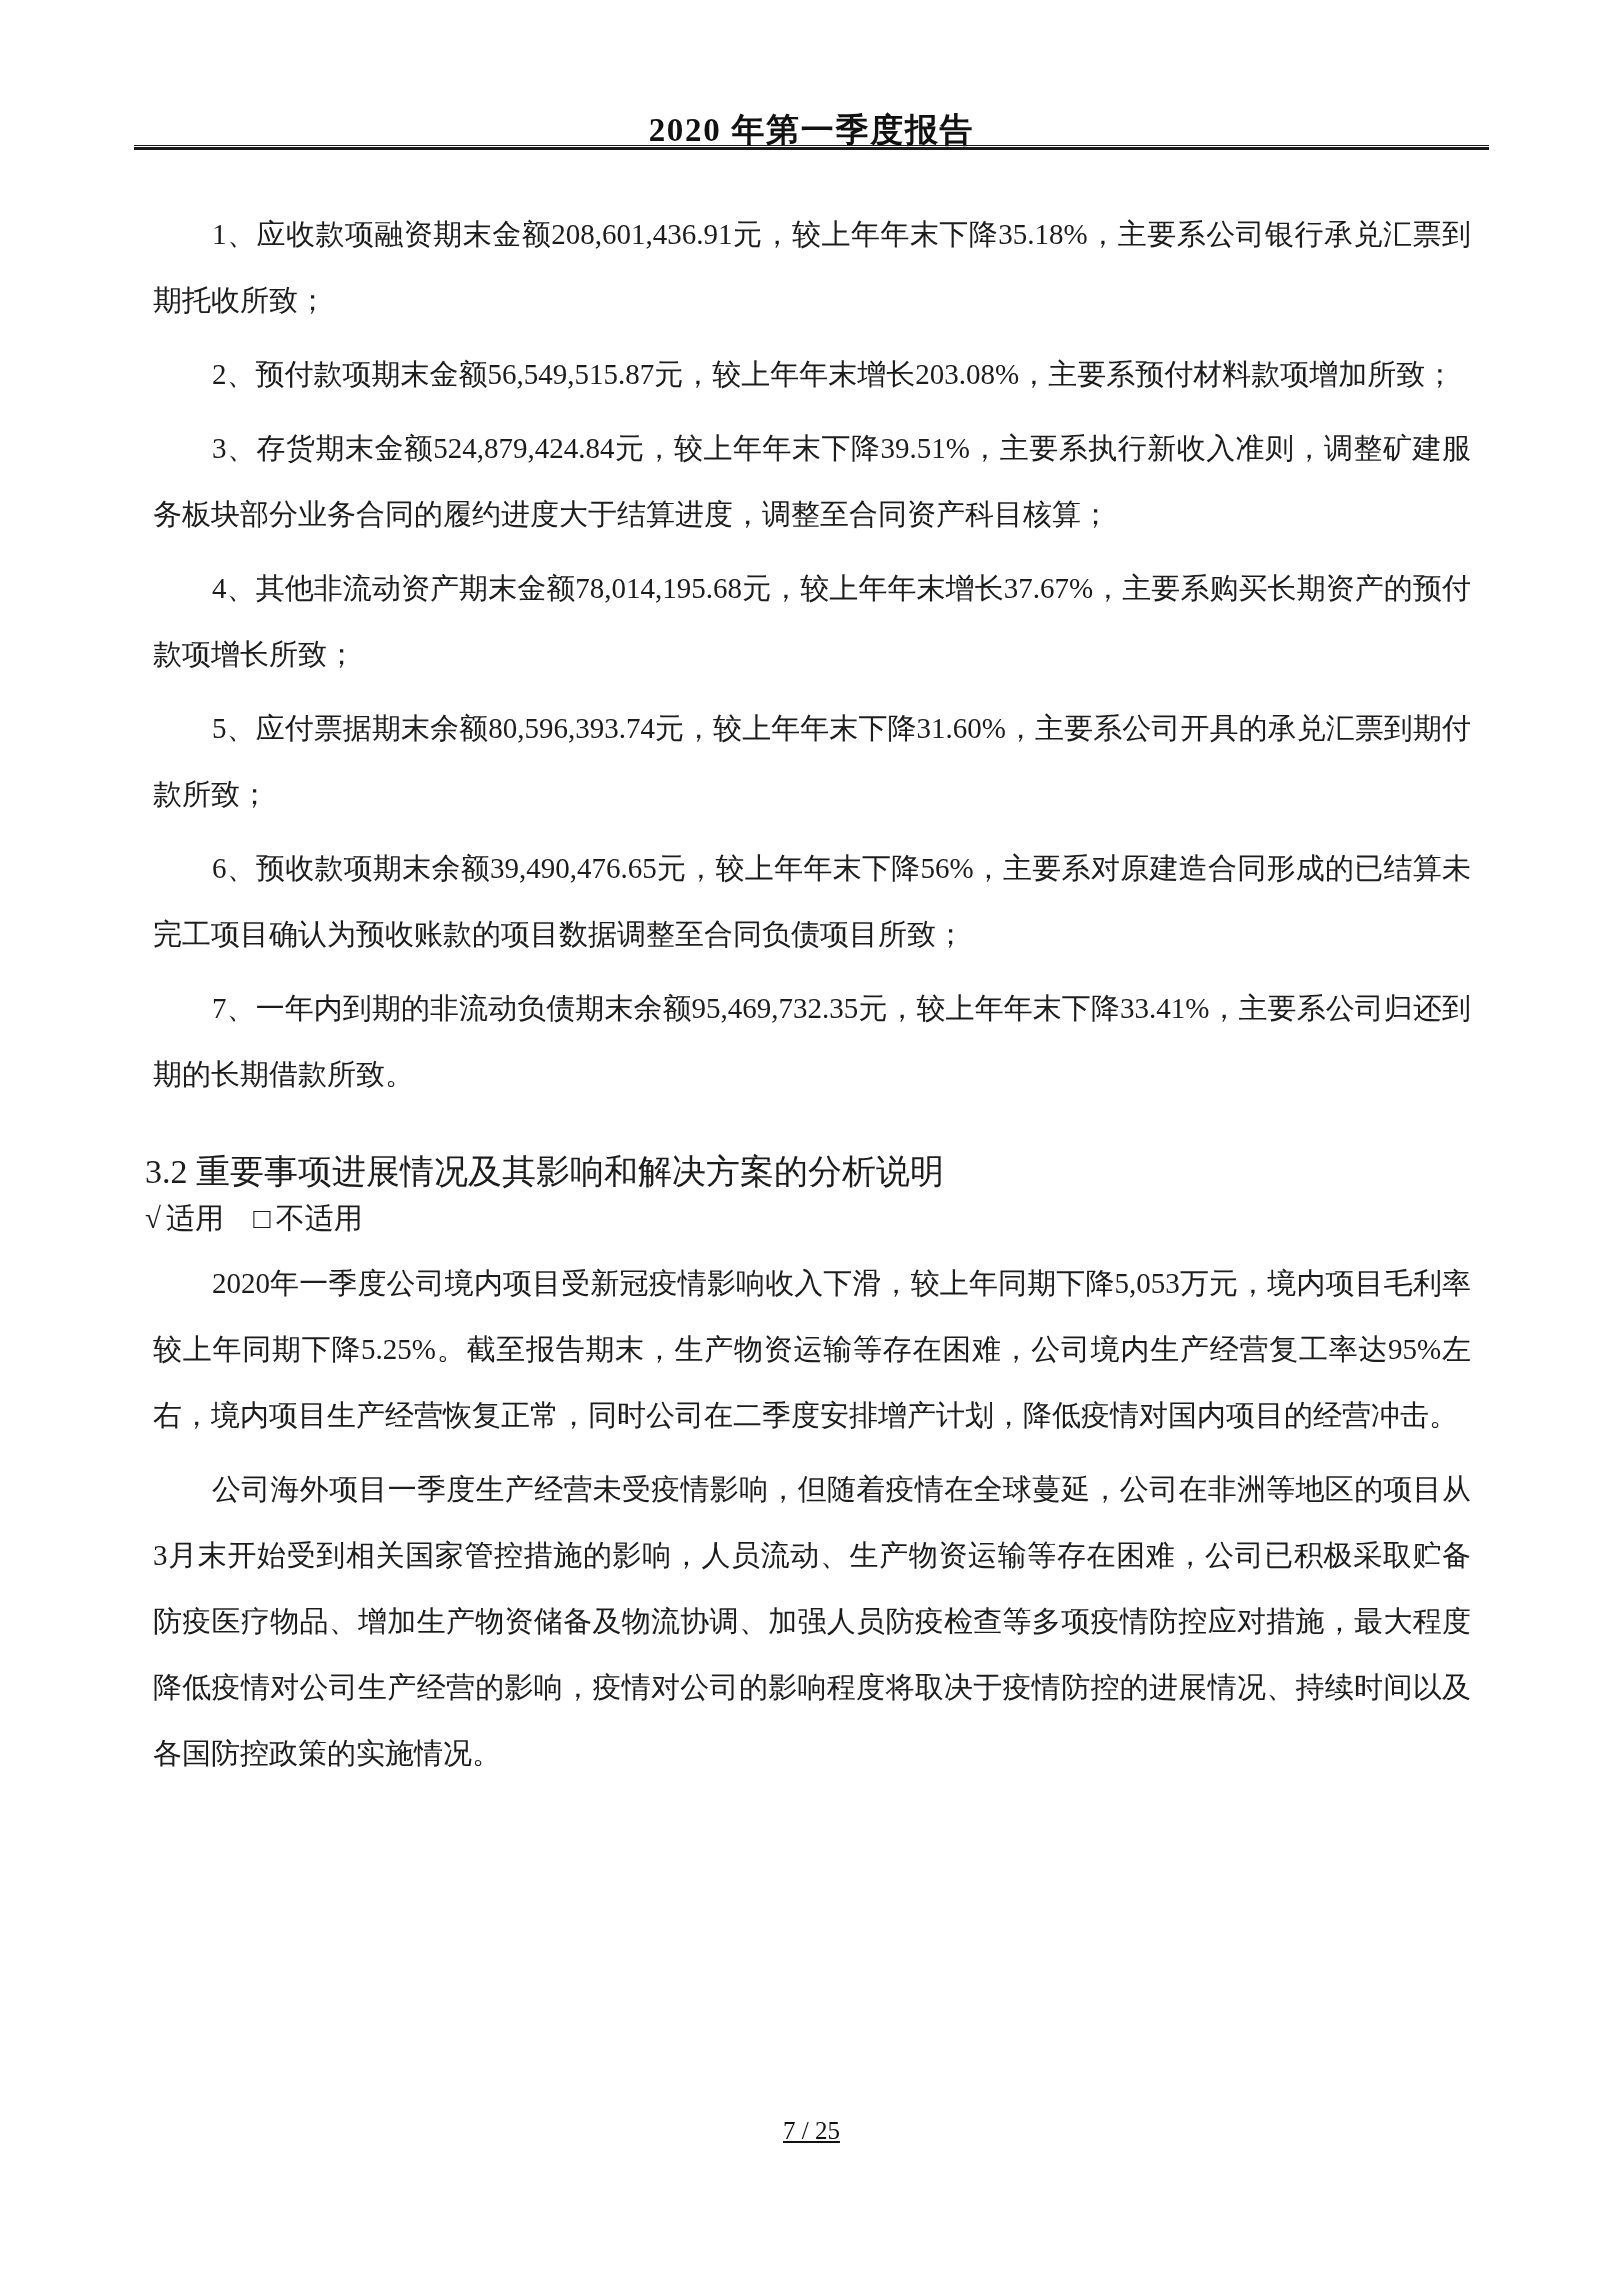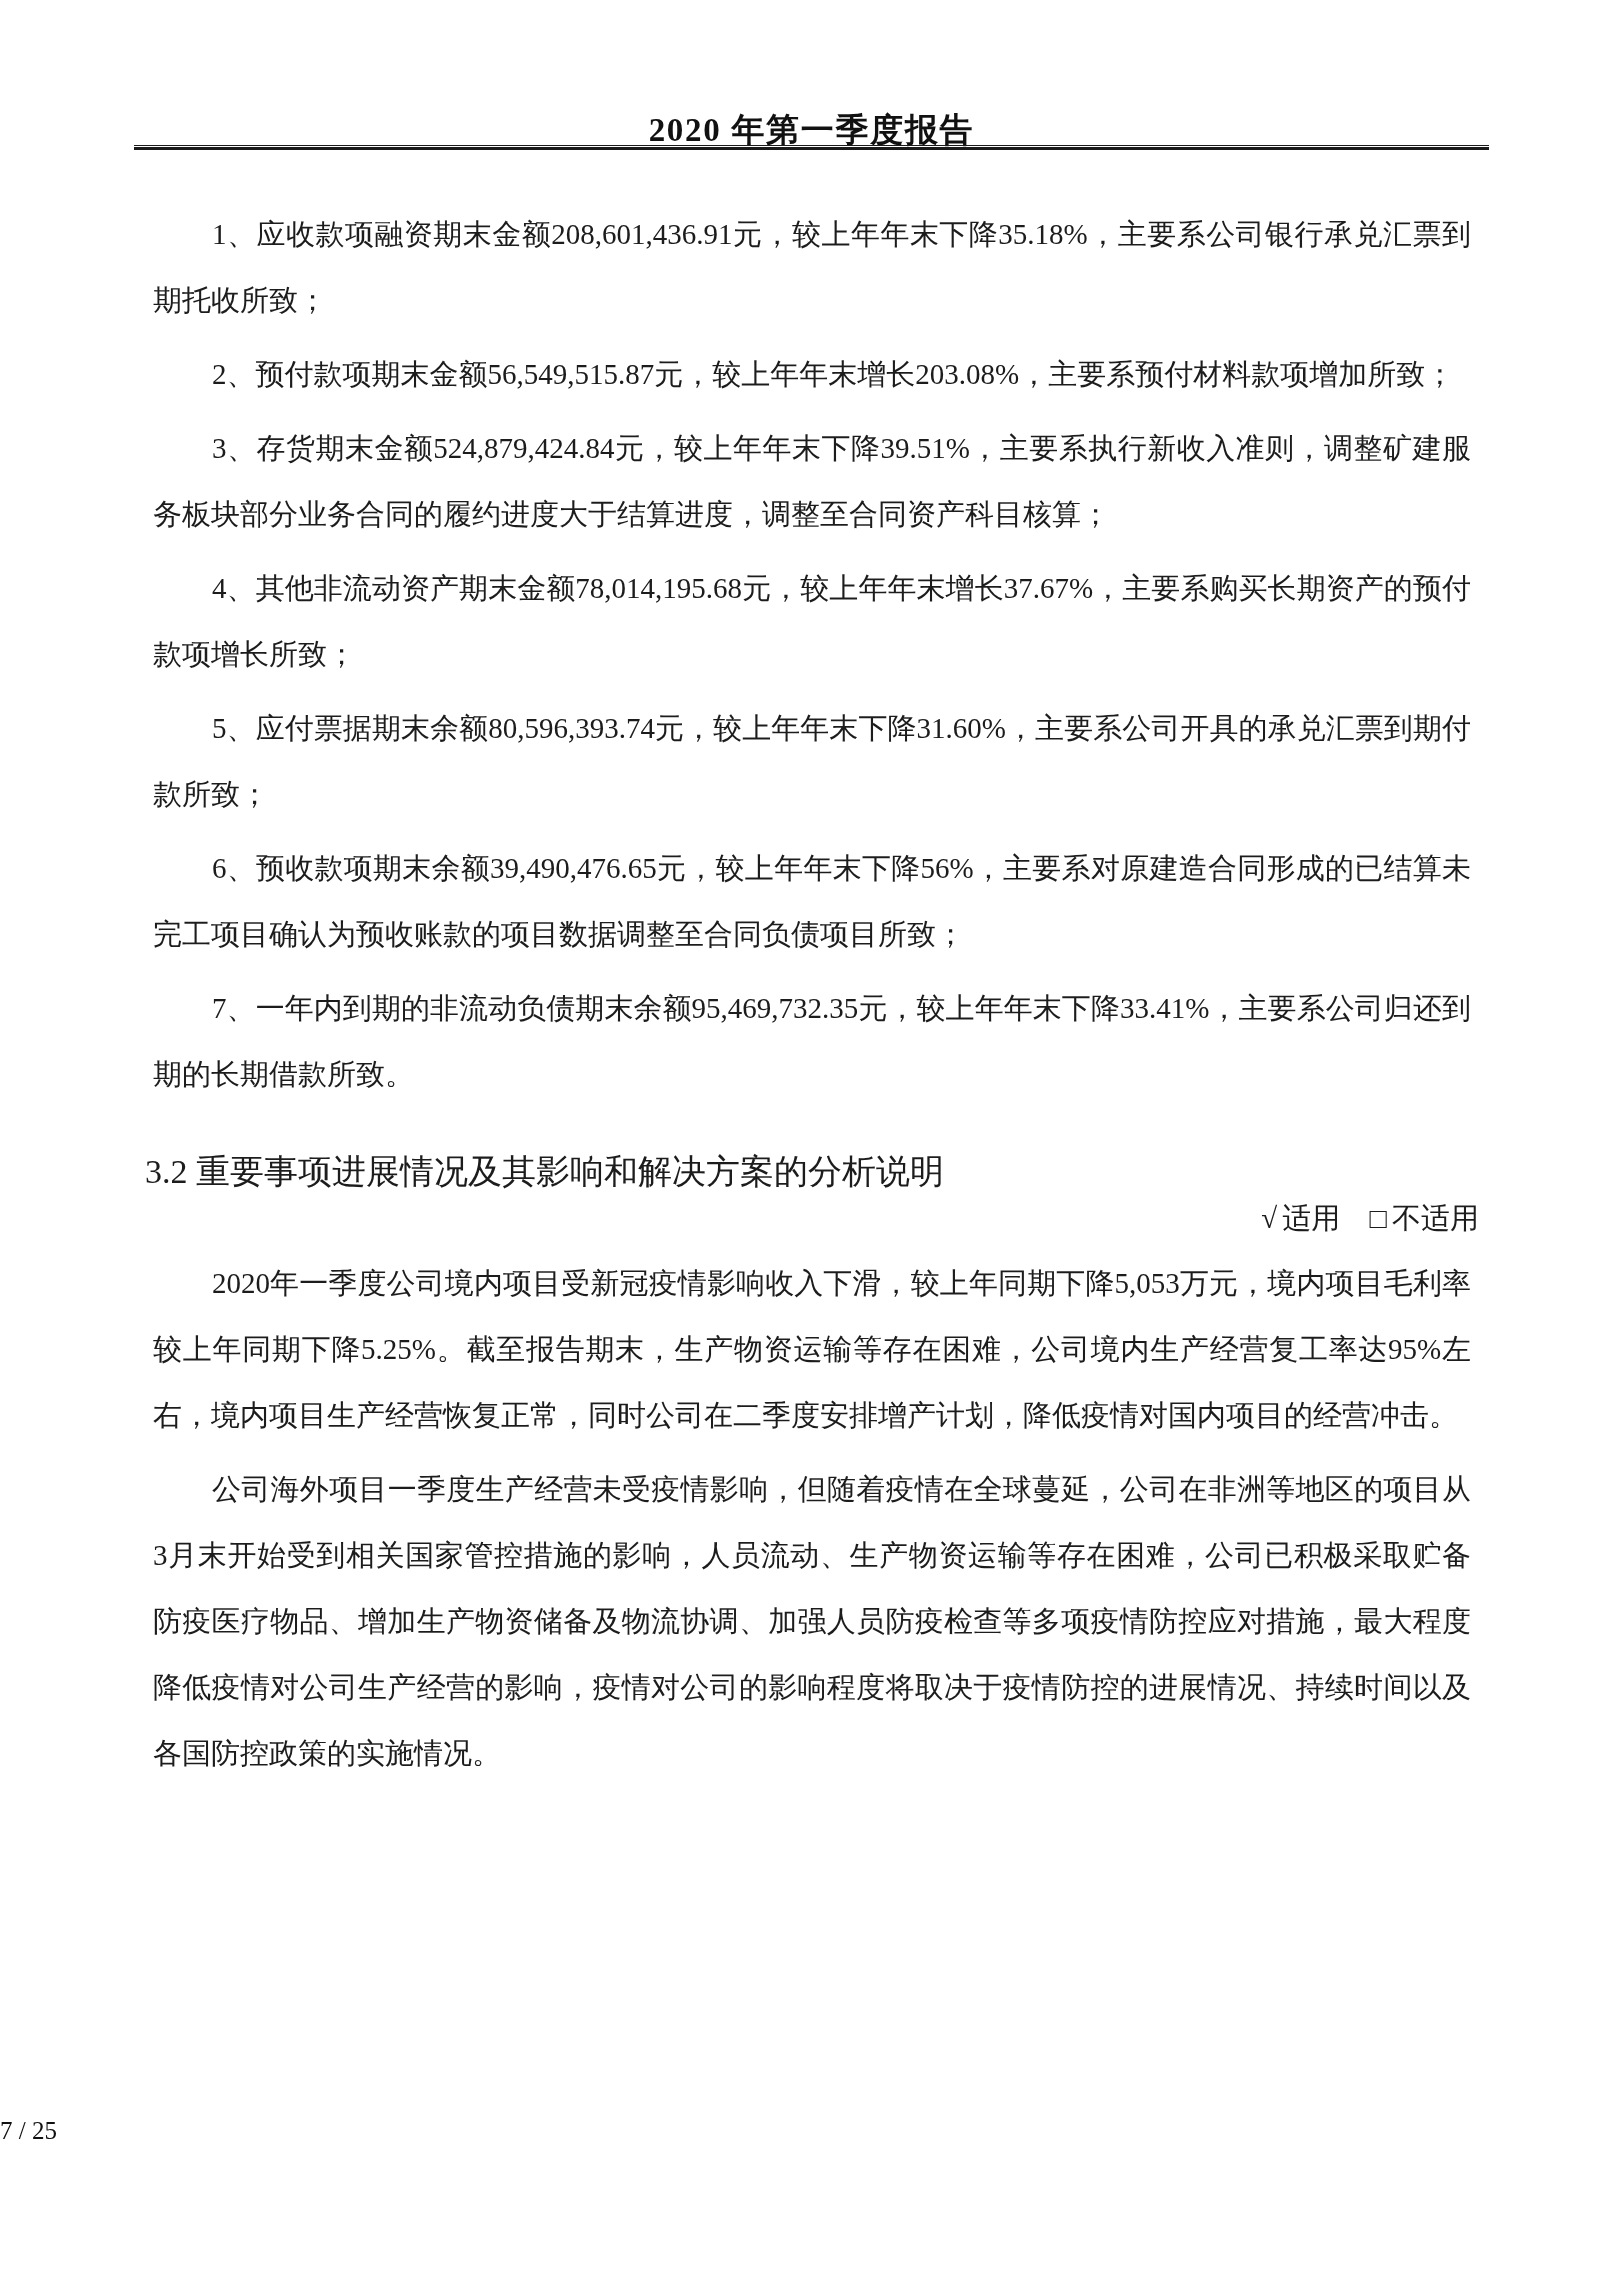--- a/index.html
+++ b/index.html
@@ -57,38 +57,39 @@
     margin: 41px 0 0 0;
     font-size: 34px;
     line-height: 47px;
     text-indent: 0;
     text-align: left;
   }
   .applicability {
     margin: 0;
     font-size: 29px;
     line-height: 47px;
-    text-align: right;
+    text-align: left;
   }
   .applicability .opt2 {
     margin-left: 22px;
   }
   .applicability .mark {
     margin-right: 5px;
   }
   
   .page-footer {
     position: absolute;
     top: 2107px;
     left: 0;
     width: 1623px;
-    text-align: left;
+    text-align: center;
     font-size: 25px;
     line-height: 47px;
     color: #111;
+    text-decoration: underline;
   }
 </style>
 </head>
 <body>
 
 <div class="page">
 
   <div class="page-header">2020 年第一季度报告</div>
 
   <div class="header-rule"></div>

